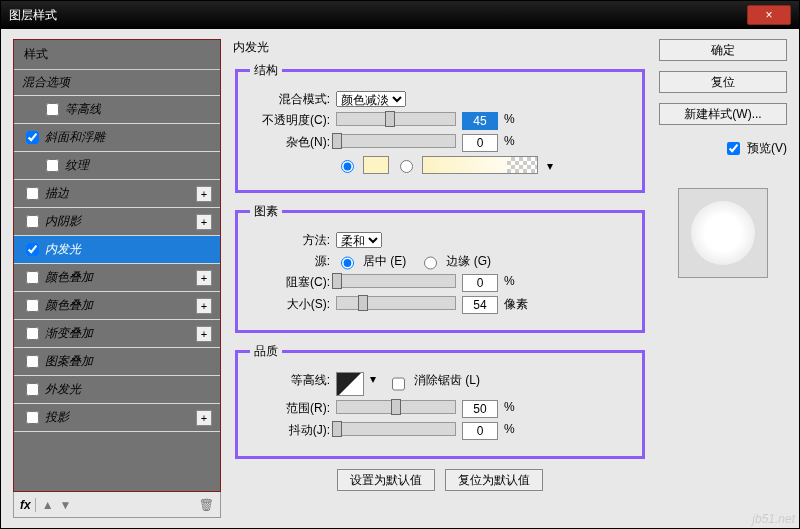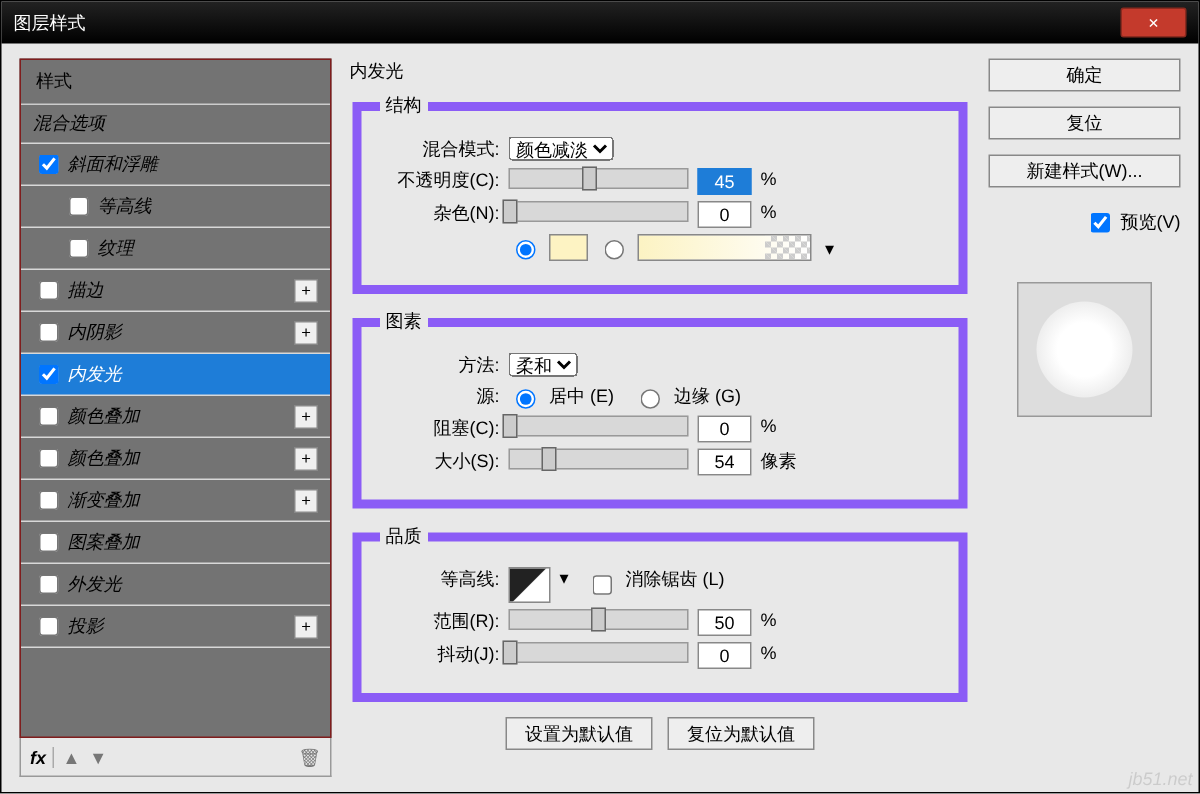--- a/index.html
+++ b/index.html
@@ -17,21 +17,21 @@
 .list-item input[type=checkbox] { margin-right: 6px; }
 .list-item .label { flex: 1; font-style: italic; }
 .plus-btn { width: 16px; height: 16px; border: 1px solid #888; background: #f0f0f0; display: flex; align-items: center; justify-content: center; font-size: 11px; cursor: pointer; }
 .indent { padding-left: 28px; }
 .bottom-bar { height: 26px; border: 1px solid #999; border-top: none; display: flex; align-items: center; padding: 0 6px; gap: 6px; background: #e8e8e8; }
 .fx-icon { font-style: italic; font-weight: bold; padding-right: 4px; border-right: 1px solid #aaa; }
 .arrow { color: #777; cursor: pointer; }
 
 .center-panel { flex: 1; padding: 10px 12px; }
 .section-title { margin-bottom: 6px; }
-fieldset { border: 6px solid #8b5cf6; padding: 8px 12px 12px; margin-bottom: 10px; }
+fieldset { border: 3px solid #8b5cf6; padding: 8px 12px 12px; margin-bottom: 10px; }
 legend { padding: 0 4px; }
 .row { display: flex; margin: 4px 0; gap: 6px; }
 .row .lbl { width: 80px; text-align: right; }
 select { height: 16px; font-size: 12px; }
 .slider { flex: 0 0 120px; height: 14px; background: #d8d8d8; border: 1px solid #999; position: relative; }
 .slider .thumb { position: absolute; top: -2px; width: 10px; height: 16px; background: #ccc; border: 1px solid #666; transform: translateX(-50%); }
 input[type=text].num { width: 36px; height: 18px; text-align: center; border: 1px solid #888; }
 input[type=text].num.hl { background: #1e7dd8; color: #fff; border: 1px solid #1e7dd8; }
 .swatch { width: 26px; height: 18px; border: 1px solid #888; }
 .grad { width: 116px; height: 18px; border: 1px solid #888; background: linear-gradient(to right, #fcf3c3, #fff); position: relative; }
@@ -61,27 +61,27 @@
   </div>
   <div class="body">
 
     <div class="left-panel">
       <div class="styles-list">
         <div class="list-header">样式</div>
         <div class="list-item">
             <span class="label">混合选项</span>
           </div>
 
+        <div class="list-item indent">
+          <input type="checkbox" style="">
+          <span class="label">等高线</span>
+        </div>
         <div class="list-item">
           <input type="checkbox" checked="" style="">
           <span class="label">斜面和浮雕</span>
-        </div>
-        <div class="list-item indent">
-          <input type="checkbox" style="">
-          <span class="label">等高线</span>
         </div>
         <div class="list-item indent">
           <input type="checkbox" style="">
           <span class="label">纹理</span>
         </div>
 
         <div class="list-item">
           <input type="checkbox" style="">
           <span class="label">描边</span>
           <div class="plus-btn">+</div>

